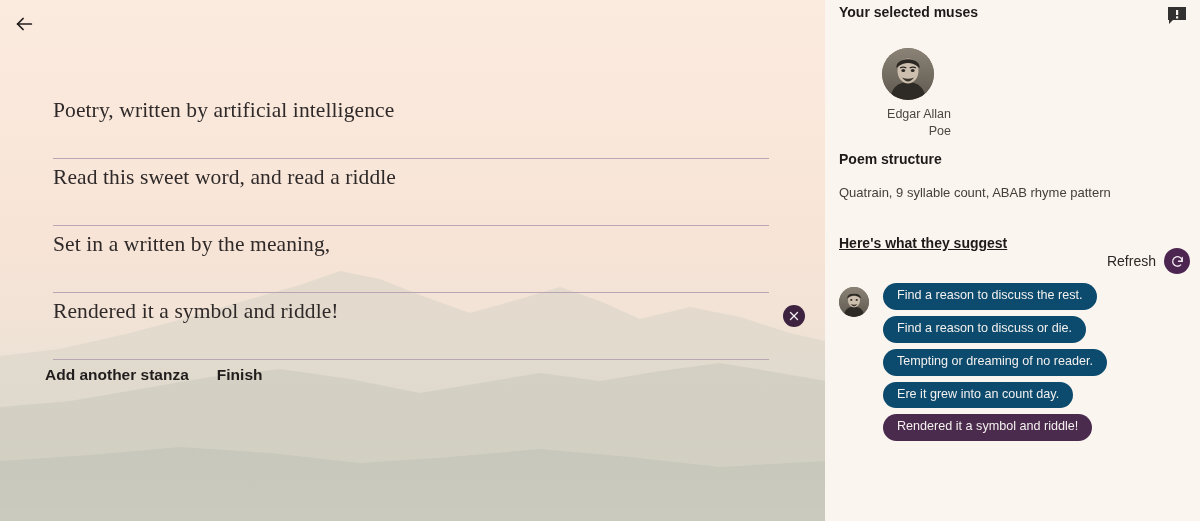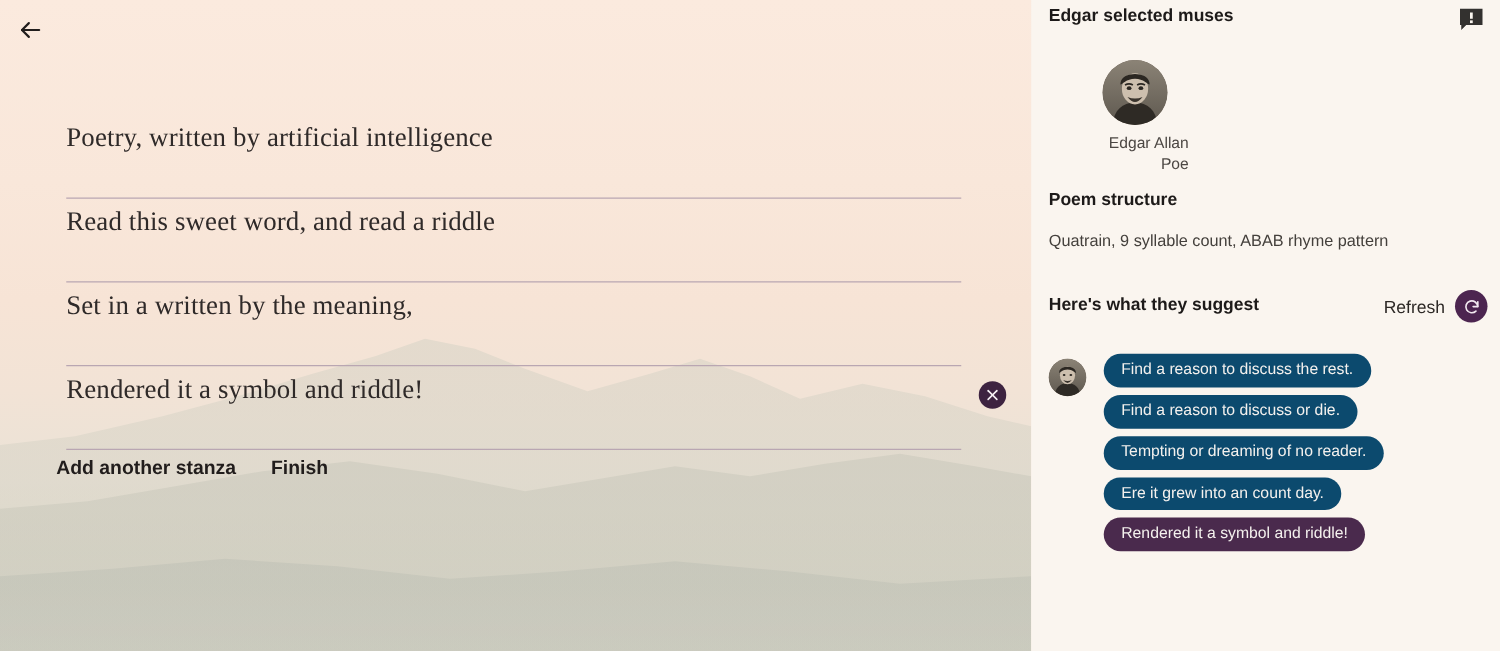--- a/index.html
+++ b/index.html
@@ -160,25 +160,25 @@
     font-weight: bold;
     color: #1d1a19;
   }
   .sb-structure-title { top: 151px; }
   .sb-structure-text {
     position: absolute;
     left: 14px; top: 185px;
     font-size: 13px;
     color: #44403c;
   }
-  .sb-suggest-title { top: 235px; }
+  .sb-suggest-title { top: 235px; text-decoration: underline; }
 
   .refresh-group {
     position: absolute;
-    right: 10px; top: 232px;
+    right: 10px; top: 248px;
     display: flex;
     align-items: center;
     gap: 8px;
     cursor: pointer;
   }
   .refresh-label {
     font-size: 14px;
     color: #2c2825;
   }
   .refresh-circle {
@@ -312,21 +312,21 @@
       <div class="editor-actions">
         <span class="action-link">Add another stanza</span>
         <span class="action-link">Finish</span>
       </div>
 
     </div>
   </div>
 
   <div class="sidebar">
 
-    <div class="sb-title">Edgar selected muses</div>
+    <div class="sb-title">Your selected muses</div>
 
     <div class="feedback-btn">
       <svg width="22" height="19" viewBox="0 0 22 19" xmlns="http://www.w3.org/2000/svg">
         <path d="M2,1 H20 V14 H7 L3,18 V14 H2 Z" fill="#33312f" rx="1"></path>
         <rect x="10" y="4" width="2.2" height="5" fill="#faf5ef"></rect>
         <rect x="10" y="10.3" width="2.2" height="2.2" fill="#faf5ef"></rect>
       </svg>
     </div>
 
     <div class="muse">

